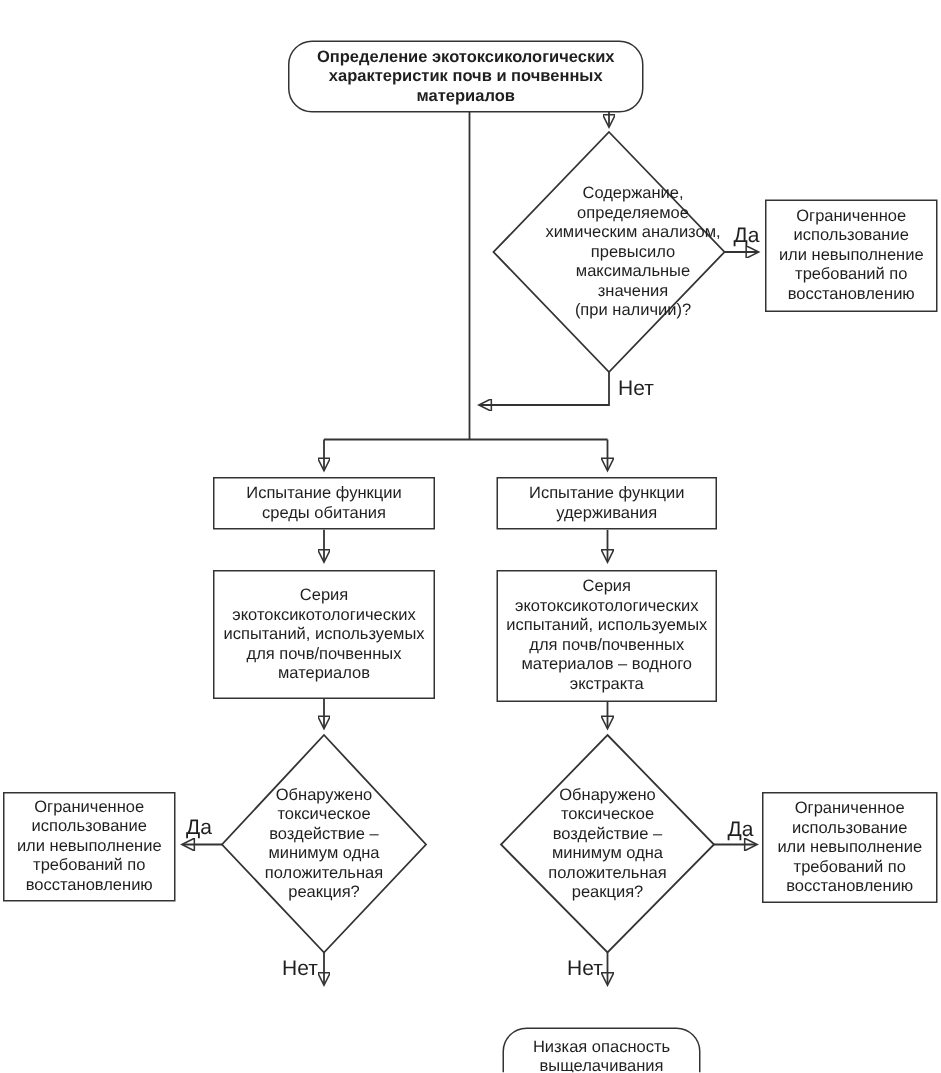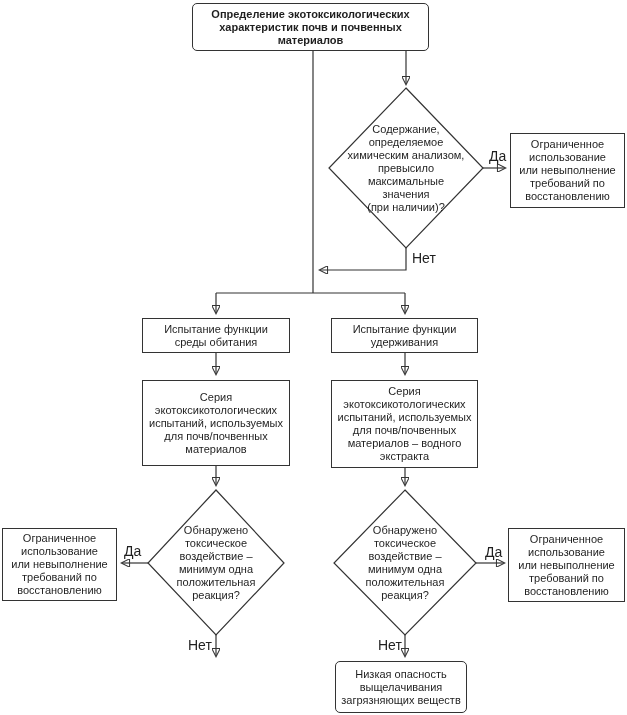--- a/index.html
+++ b/index.html
@@ -35,21 +35,21 @@
     white-space: pre-line;
     font-size: 11px;
     line-height: 13px;
     box-sizing: border-box;
     padding: 2px;
   }
   .box {
     border: 1px solid var(--line);
     background: var(--background);
   }
-  .rounded { border-radius: 5px; }
+  .rounded { border-radius: 16px; margin-top: 24px; }
   .bold { font-weight: bold; }
   .dtext { background: transparent; pointer-events: none; }
   .lbl {
     position: absolute;
     z-index: 1;
     font-size: 14px;
     line-height: 12px;
   }
 </style>
 </head>
@@ -91,21 +91,21 @@
     <path d="M476 563 H504" marker-end="url(#arr)"></path>
 
     <path d="M216 635 V656" marker-end="url(#arr)"></path>
     <path d="M405 635 V656" marker-end="url(#arr)"></path>
   </svg>
 
   <div class="node box rounded bold" style="left:192px; top:3px; width:237px; height:48px;">Определение экотоксикологических
 характеристик почв и почвенных
 материалов</div>
 
-  <div class="node dtext" style="left:336px; top:110px; width:140px; height:116px;">Содержание,
+  <div class="node dtext" style="left:352px; top:110px; width:140px; height:116px;">Содержание,
 определяемое
 химическим анализом,
 превысило
 максимальные
 значения
 (при наличии)?</div>
 
   <div class="node box" style="left:510px; top:133px; width:115px; height:75px;">Ограниченное
 использование
 или невыполнение

